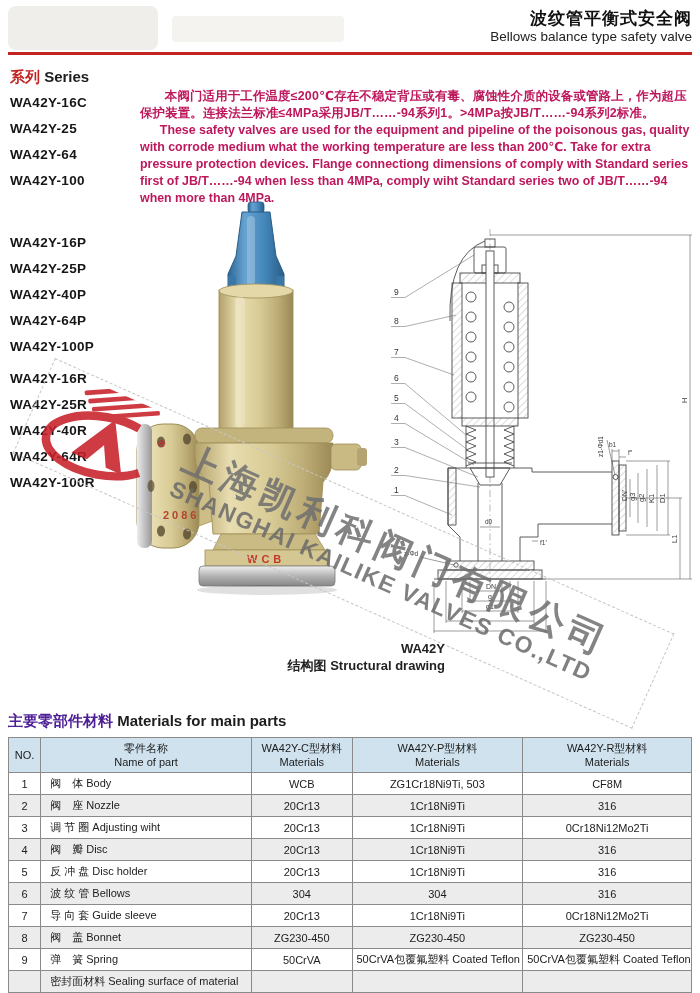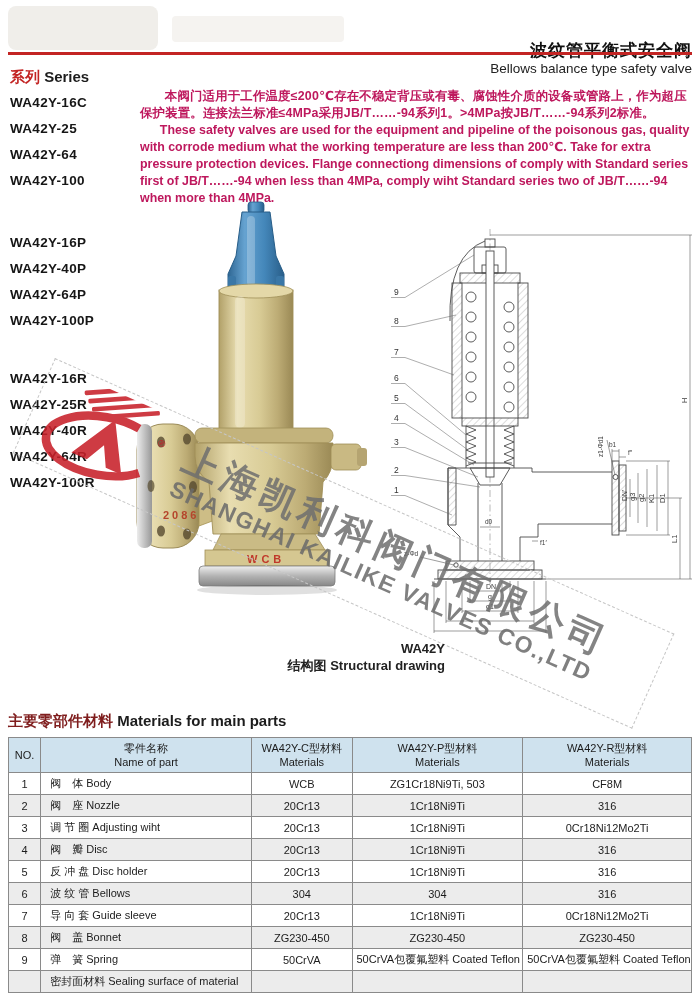--- a/index.html
+++ b/index.html
@@ -3,21 +3,21 @@
 <meta charset="utf-8">
 <style>
   html,body{margin:0;padding:0;background:#fff;}
   #page{position:relative;width:700px;height:993px;background:#fff;overflow:hidden;
         font-family:"Liberation Sans","DejaVu Sans",sans-serif;color:#1c1c1c;}
   .abs{position:absolute;}
   
   .ghost1{left:8px;top:6px;width:150px;height:44px;background:#f0eeea;border-radius:8px;}
   .ghost2{left:172px;top:16px;width:172px;height:26px;background:#f5f3f0;border-radius:4px;}
   .titles{right:8px;top:8px;text-align:right;line-height:1.25;}
-  .title-cn{font-size:17px;font-weight:bold;letter-spacing:1px;color:#111;margin-top:32px;}
+  .title-cn{font-size:17px;font-weight:bold;letter-spacing:1px;color:#111;}
   .title-en{font-size:13.5px;font-weight:400;color:#222;}
   .redline{left:8px;top:52px;width:684px;height:3px;background:#c32423;}
   
   .series-label{left:10px;top:68px;font-size:15px;font-weight:bold;}
   .series-label .cn{color:#c32423;}
   .series-group{left:10px;width:130px;}
   .series-item{font-size:13.5px;font-weight:bold;line-height:26px;letter-spacing:.3px;color:#161616;}
   
   .intro{left:140px;top:88px;width:556px;}
   .intro p{margin:0;font-size:12.4px;font-weight:bold;line-height:17px;color:#be185d;}
@@ -28,21 +28,21 @@
   .fig-caption div{font-size:13px;font-weight:600;line-height:17px;color:#222;}
   
   .wm{left:55px;top:358px;width:648px;transform:rotate(24deg);transform-origin:0 0;
       display:flex;align-items:center;gap:12px;padding:5px 14px;
       border:1.5px dashed #c6c6c6;z-index:6;pointer-events:none;}
   .wm-texts{white-space:nowrap;}
   .wm-cn{font-size:37px;font-weight:bold;color:#6f6f6f;letter-spacing:5px;opacity:.85;line-height:1.05;}
   .wm-en{font-size:23px;font-weight:bold;color:#6a6a6a;letter-spacing:1.5px;opacity:.85;}
   
   .mat-title{left:8px;top:712px;font-size:15px;font-weight:bold;}
-  .mat-title .cn{color:#7f1d1d;font-family:Liberation Serif, serif;}
+  .mat-title .cn{color:#4c1d95;font-family:Liberation Serif, serif;}
   .mat-table{left:8px;top:737px;width:684px;border-collapse:collapse;table-layout:fixed;}
   .mat-table th,.mat-table td{border:1px solid #8a8a8a;font-size:11px;padding:0 4px;height:21px;
       text-align:center;overflow:hidden;white-space:nowrap;}
   .mat-table thead th{background:#cfe2ee;font-weight:normal;height:34px;line-height:1.3;}
   .mat-table td.name{text-align:left;padding-left:9px;}
   .mat-table tr:nth-child(even) td{background:#ececec;}
   .col-no{width:32px;}.col-name{width:210px;}.col-c{width:100px;}.col-p{width:170px;}.col-r{width:168px;}
   svg text{font-family:"Liberation Sans","DejaVu Sans",sans-serif;}
 </style>
 </head>
@@ -62,20 +62,21 @@
   <div class="abs series-label"><span class="cn">系列</span><span> Series</span></div>
 
   <div class="abs series-group" style="top:90px">
     <div class="series-item">WA42Y-16C</div>
     <div class="series-item">WA42Y-25</div>
     <div class="series-item">WA42Y-64</div>
     <div class="series-item">WA42Y-100</div>
   </div>
   <div class="abs series-group" style="top:230px">
     <div class="series-item">WA42Y-16P</div>
+    <div class="series-item">WA42Y-25P</div>
     <div class="series-item">WA42Y-40P</div>
     <div class="series-item">WA42Y-64P</div>
     <div class="series-item">WA42Y-100P</div>
   </div>
   <div class="abs series-group" style="top:366px">
     <div class="series-item">WA42Y-16R</div>
     <div class="series-item">WA42Y-25R</div>
     <div class="series-item">WA42Y-40R</div>
     <div class="series-item">WA42Y-64R</div>
     <div class="series-item">WA42Y-100R</div>

